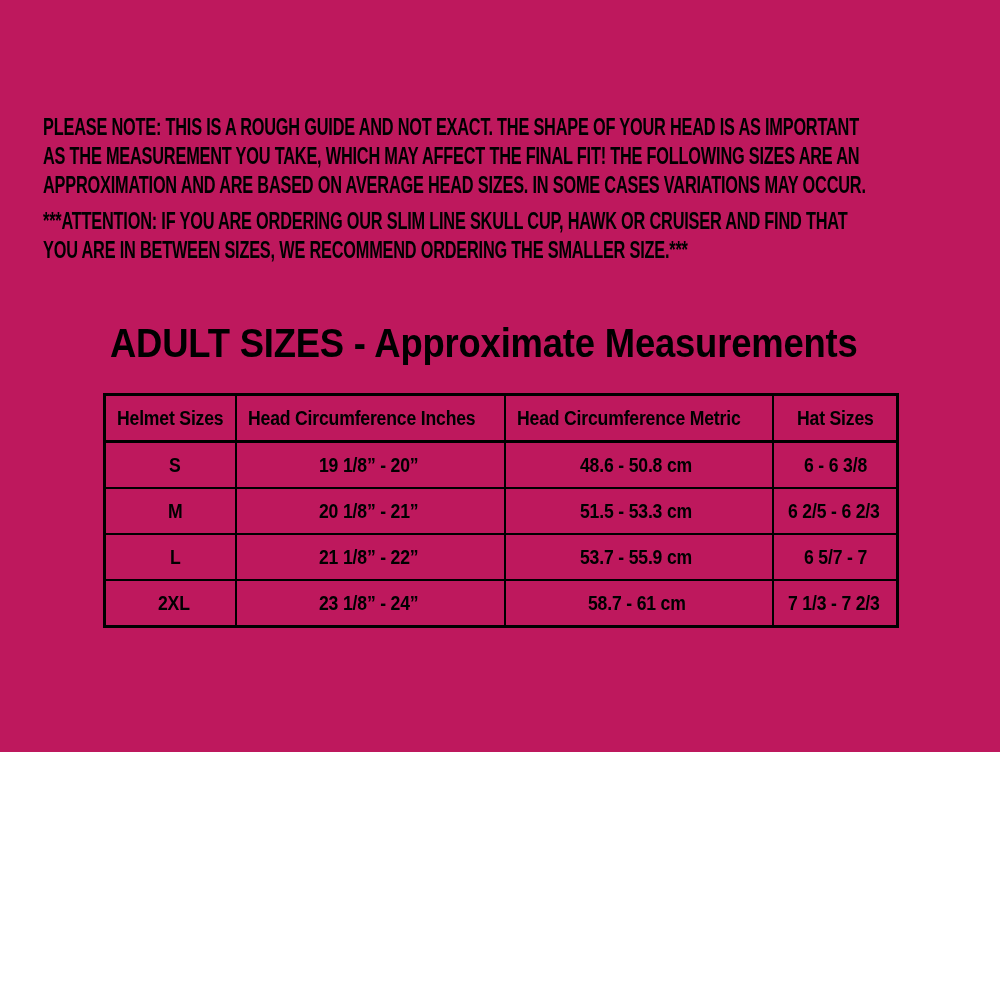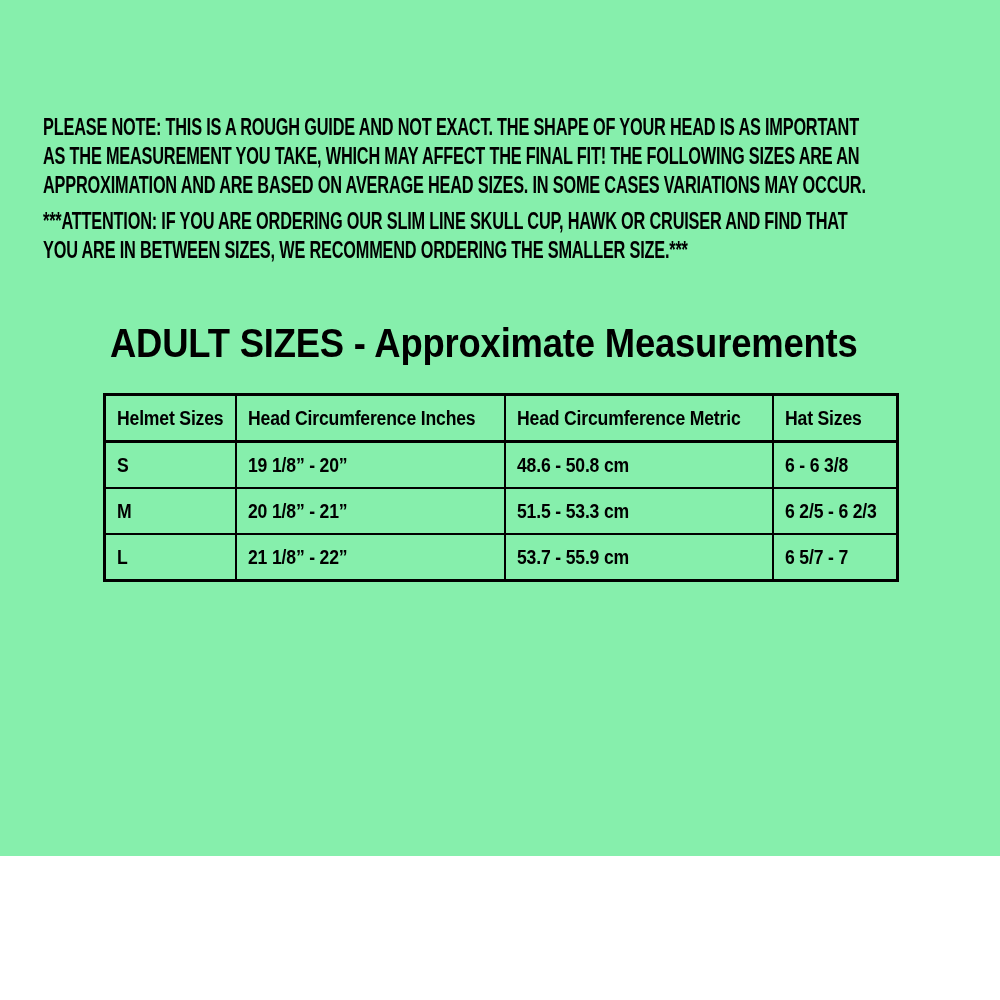--- a/index.html
+++ b/index.html
@@ -4,22 +4,22 @@
 <style>
   html, body { margin: 0; padding: 0; }
   body {
     width: 1000px; height: 1000px;
     background: #ffffff;
     font-family: "Liberation Sans", sans-serif;
     color: #000000;
   }
   .page {
     position: relative;
-    width: 1000px; height: 856px;
-    background: #86efac;
+    width: 1000px; height: 752px;
+    background: #be185d;
     overflow: hidden;
   }
   .note {
     position: absolute;
     left: 43px;
     margin: 0;
     width: 1400px;
     font-size: 24px;
     font-weight: 700;
     line-height: 29px;
@@ -49,21 +49,21 @@
     left: 103px;
     top: 393px;
     width: 793px;
     border-collapse: collapse;
     table-layout: fixed;
     border: 3px solid #000000;
   }
   .size-chart th, .size-chart td {
     border: 2px solid #000000;
     padding: 0 0 0 11px;
-    text-align: left;
+    text-align: center;
     vertical-align: middle;
     height: 44px;
     overflow: hidden;
     text-decoration: underline;
   }
   .size-chart thead th { border-bottom: 3px solid #000000; }
   .ct {
     display: inline-block;
     font-size: 20px;
     font-weight: 700;
@@ -118,16 +118,22 @@
         <td><span class="ct">20 1/8” - 21”</span></td>
         <td><span class="ct">51.5 - 53.3 cm</span></td>
         <td><span class="ct">6 2/5 - 6 2/3</span></td>
       </tr>
       <tr>
         <td><span class="ct">L</span></td>
         <td><span class="ct">21 1/8” - 22”</span></td>
         <td><span class="ct">53.7 - 55.9 cm</span></td>
         <td><span class="ct">6 5/7 - 7</span></td>
       </tr>
+      <tr>
+        <td><span class="ct">2XL</span></td>
+        <td><span class="ct">23 1/8” - 24”</span></td>
+        <td><span class="ct">58.7 - 61 cm</span></td>
+        <td><span class="ct">7 1/3 - 7 2/3</span></td>
+      </tr>
     </tbody>
   </table>
 
 </div>
 
 </body></html>

